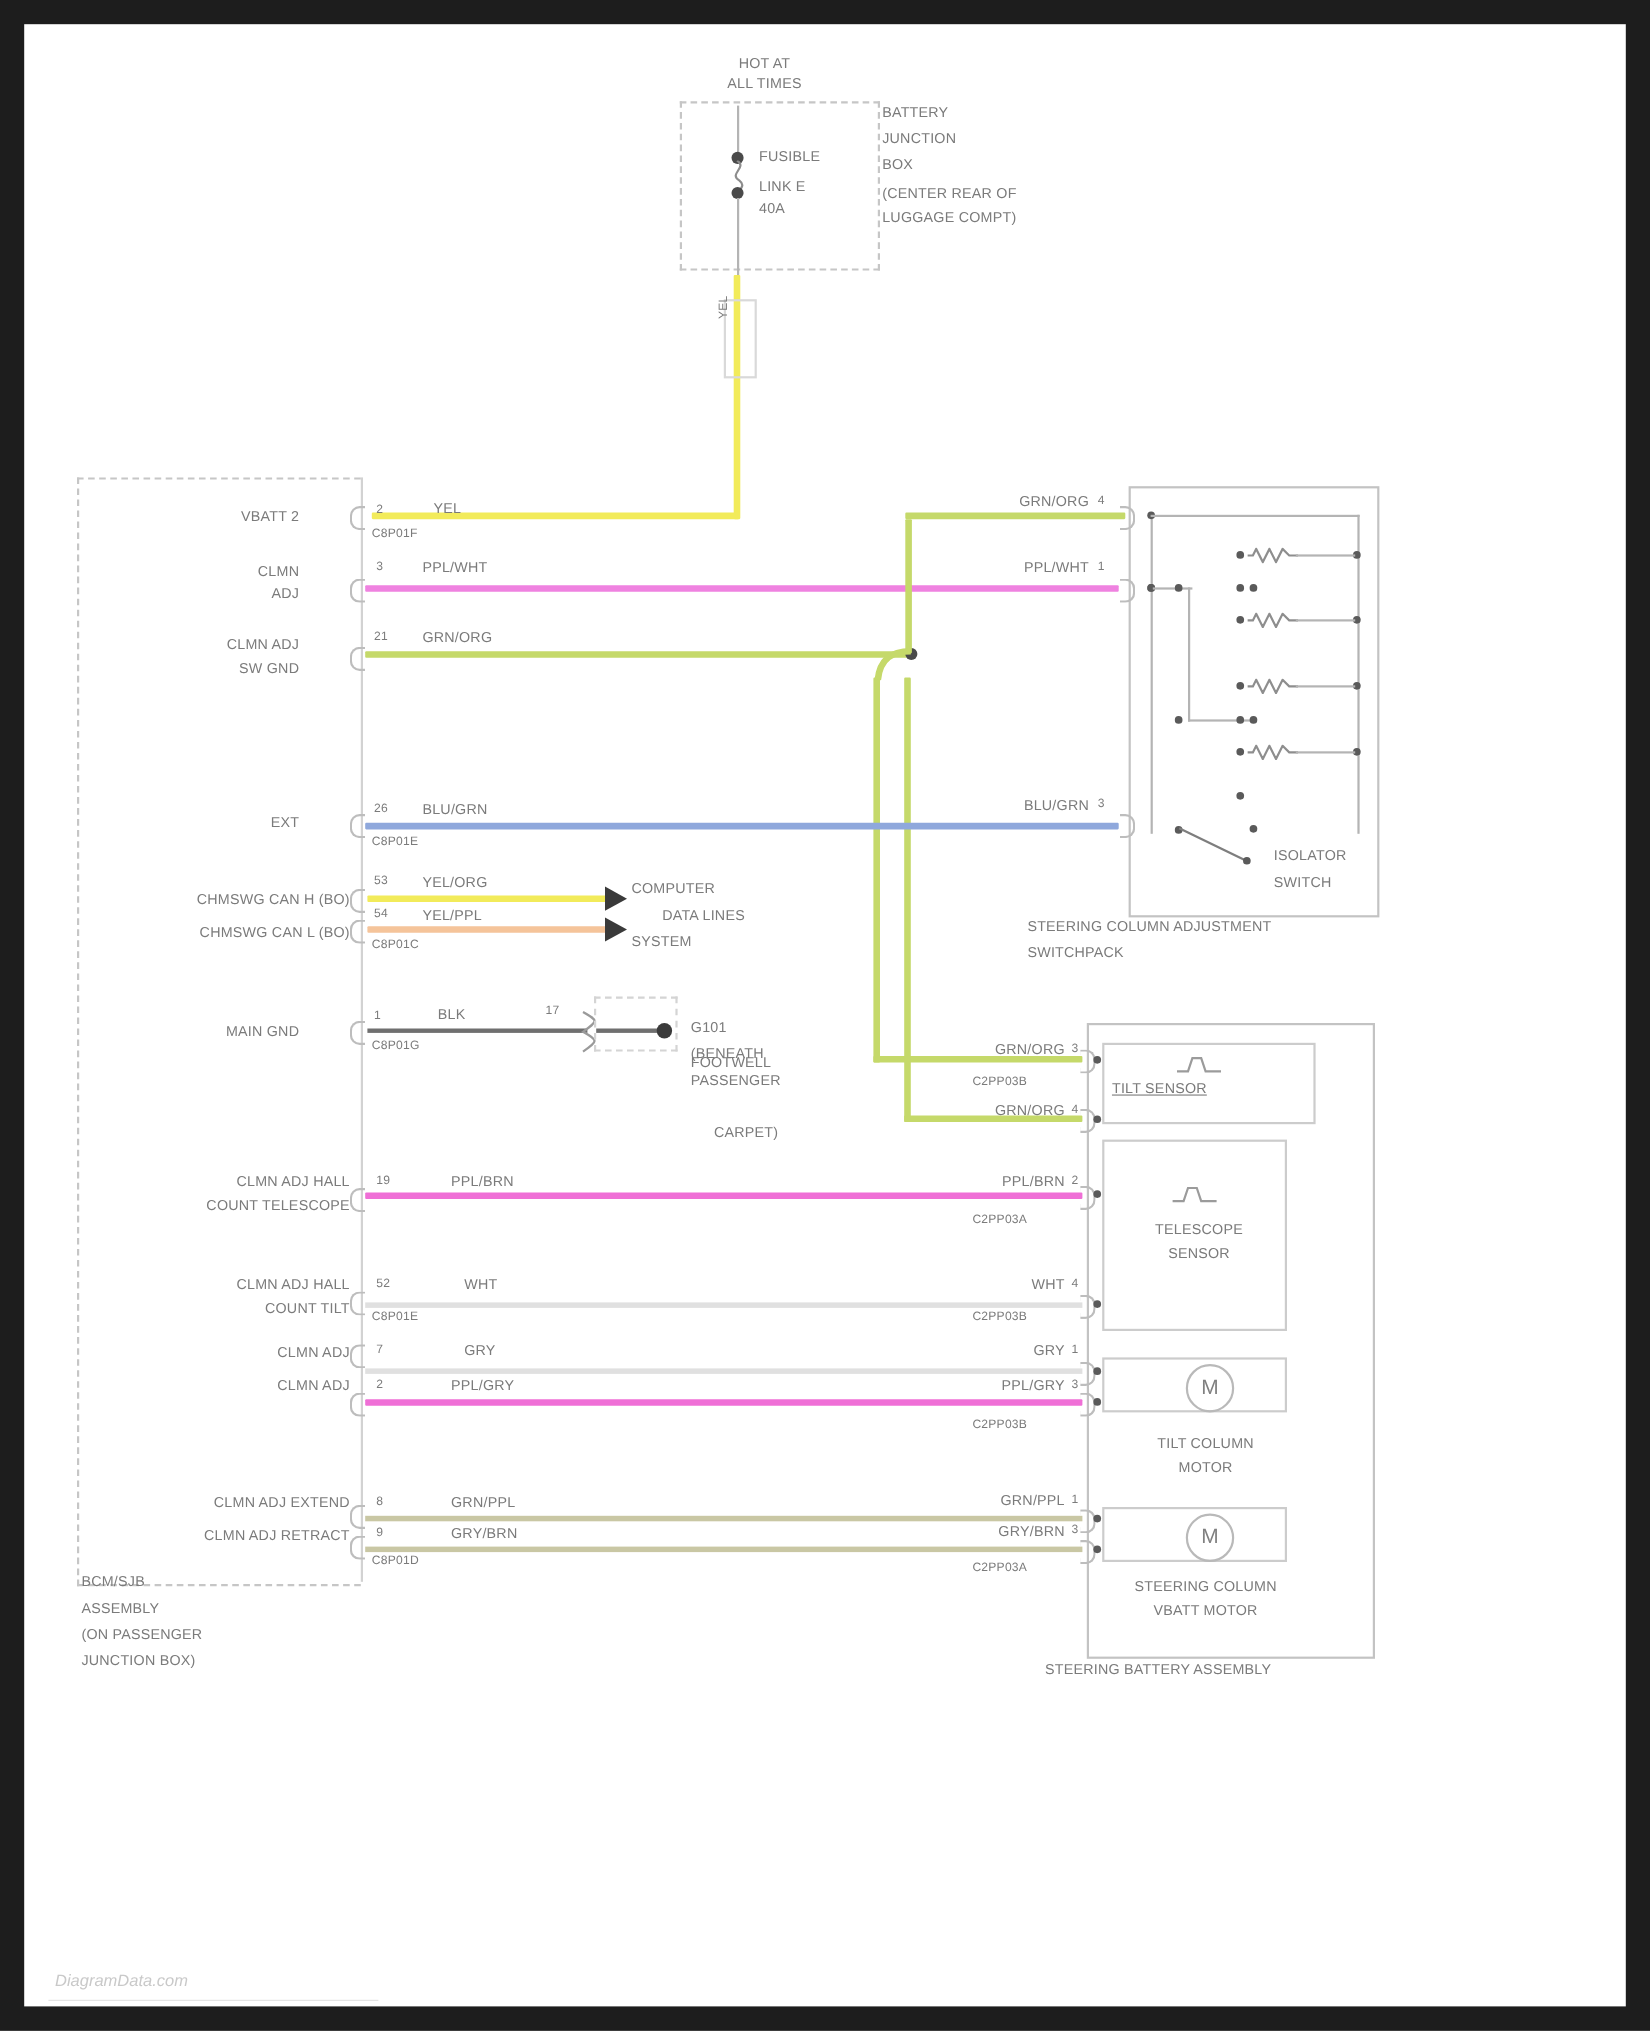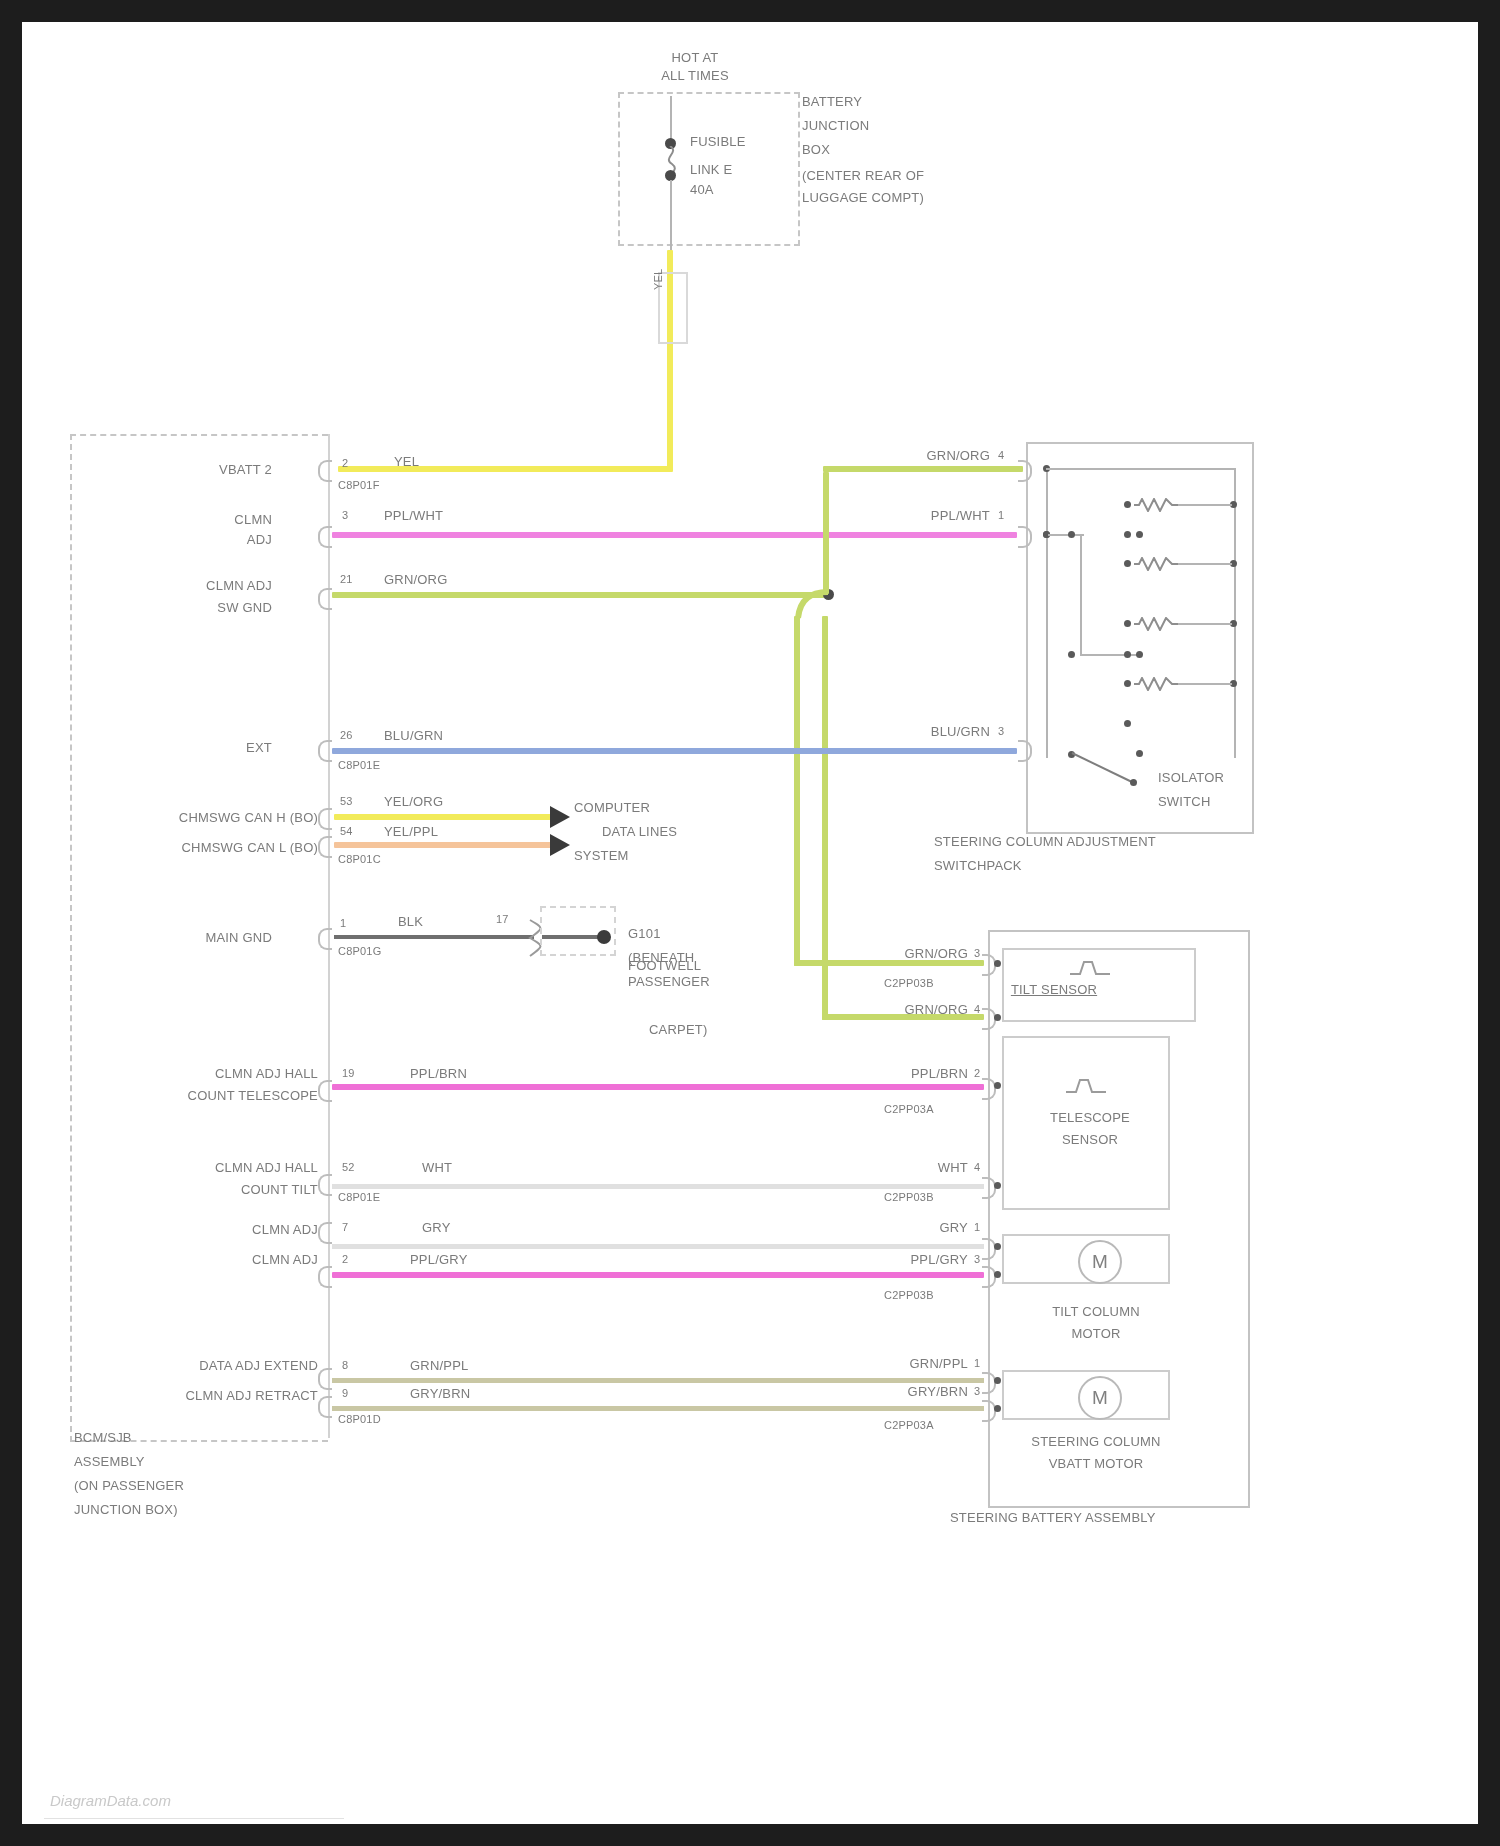--- a/index.html
+++ b/index.html
@@ -171,21 +171,21 @@
   <div class="lbl xs" style="left:320px;top:1198px;">7</div>
   <div class="lbl" style="left:400px;top:1198px;">GRY</div>
   <div class="hthin" style="left:310px;top:1222px;width:652px;height:5px;background:#e0e0e0;"></div>
 
   <div class="lbl r" style="left:130px;top:1230px;width:166px;">CLMN ADJ</div>
   <div class="connL" style="left:296px;top:1244px;"></div>
   <div class="lbl xs" style="left:320px;top:1230px;">2</div>
   <div class="lbl" style="left:388px;top:1230px;">PPL/GRY</div>
   <div class="wire h" style="left:310px;top:1250px;width:652px;background:#ef6fd6;"></div>
 
-  <div class="lbl r" style="left:110px;top:1336px;width:186px;">DATA ADJ EXTEND</div>
+  <div class="lbl r" style="left:110px;top:1336px;width:186px;">CLMN ADJ EXTEND</div>
   <div class="connL" style="left:296px;top:1346px;"></div>
   <div class="lbl xs" style="left:320px;top:1336px;">8</div>
   <div class="lbl" style="left:388px;top:1336px;">GRN/PPL</div>
   <div class="hthin" style="left:310px;top:1356px;width:652px;height:5px;background:#c9c7a4;"></div>
 
   <div class="lbl r" style="left:110px;top:1366px;width:186px;">CLMN ADJ RETRACT</div>
   <div class="connL" style="left:296px;top:1374px;"></div>
   <div class="lbl xs" style="left:320px;top:1364px;">9</div>
   <div class="lbl" style="left:388px;top:1364px;">GRY/BRN</div>
   <div class="lbl xs" style="left:316px;top:1390px;">C8P01D</div>

